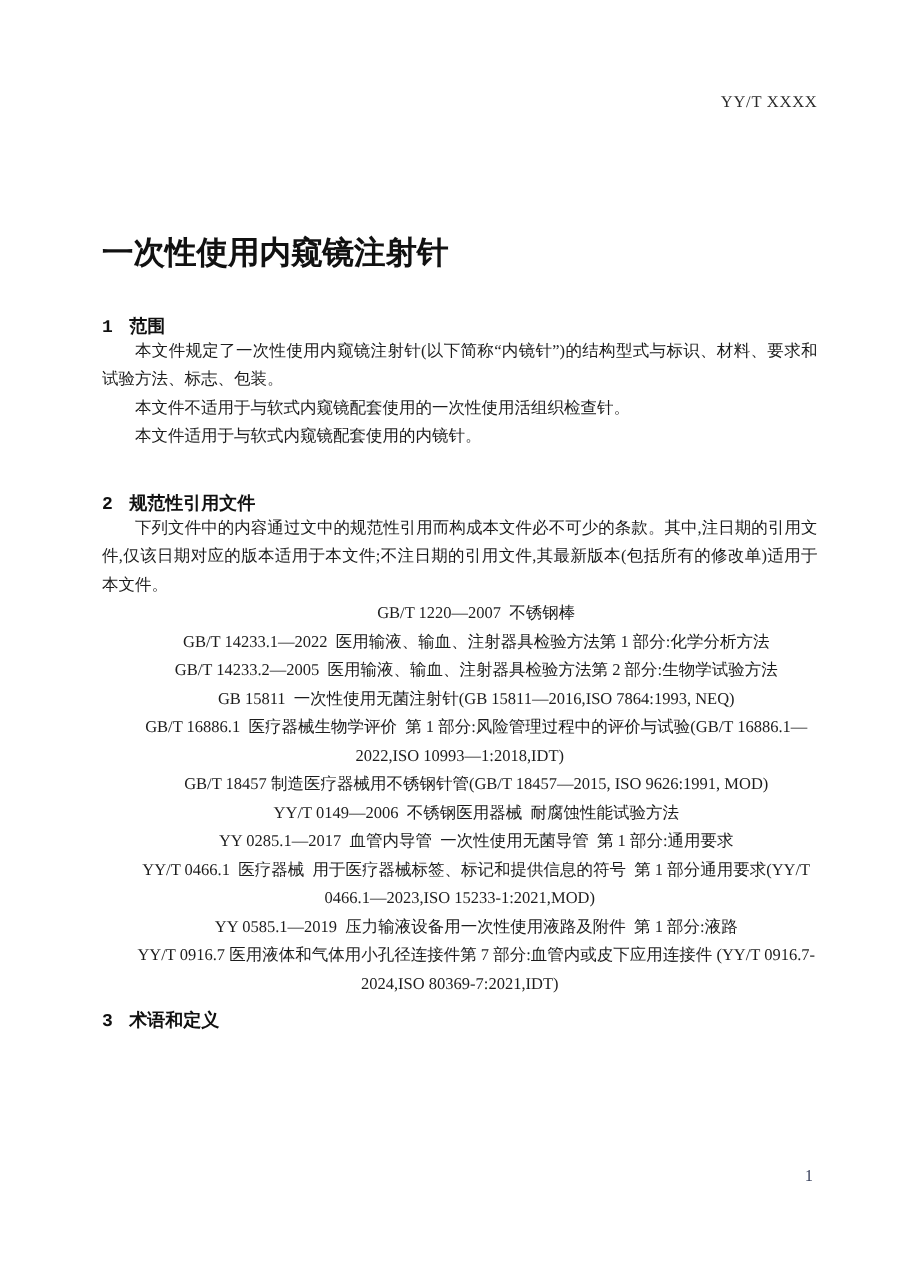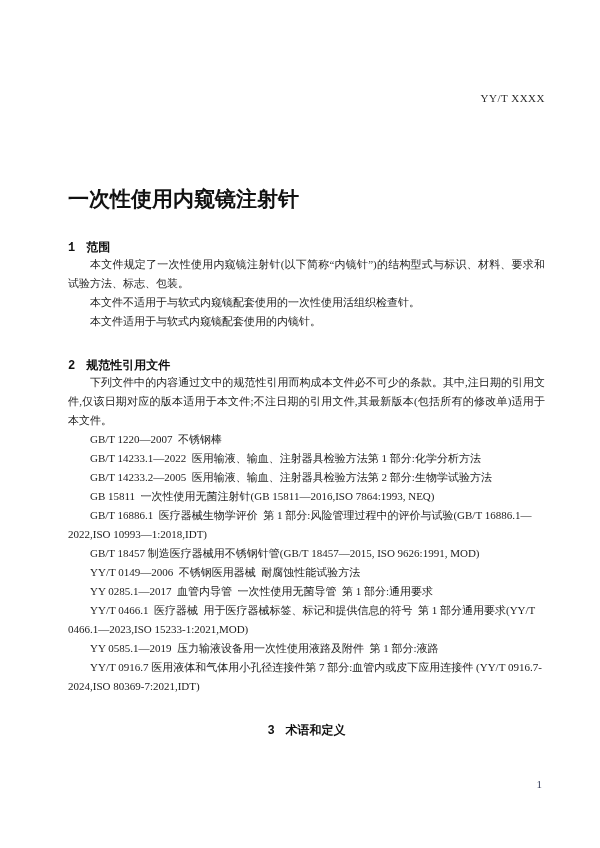--- a/index.html
+++ b/index.html
@@ -13,21 +13,21 @@
     color: #1c1c1c;
   }
   .page {
     box-sizing: border-box;
     width: 600px;
     height: 848px;
     padding: 0 55px 0 68px;
     position: relative;
   }
   .doc-header {
-    padding-top: 92px;
+    padding-top: 62px;
     font-size: 11px;
     line-height: 13px;
     text-align: right;
     letter-spacing: 0.5px;
     color: #2b2b2b;
   }
   .doc-title {
     margin-top: 83px;
     font-size: 21px;
     line-height: 22px;
@@ -39,36 +39,36 @@
   .sec-heading {
     font-size: 12px;
     line-height: 14px;
     font-weight: bold;
     font-family: Liberation Mono, monospace;
     color: #111;
   }
   .sec-heading .sec-num { display: inline-block; margin-right: 11px; }
   .s1 { margin-top: 31px; }
   .s2 { margin-top: 28px; }
-  .s3 { margin-top: 28px; text-align: center; }
+  .s3 { margin-top: 8px; }
   .para {
     margin: 0;
     font-size: 11px;
     line-height: 19px;
     text-indent: 2em;
     text-align: justify;
     color: #1c1c1c;
   }
   .first-para { }
   .ref {
     margin: 0;
     font-size: 11px;
     line-height: 19px;
     text-indent: 2em;
-    text-align: left;
+    text-align: center;
     white-space: pre-wrap;
     color: #1c1c1c;
   }
   .page-num {
     position: absolute;
     top: 778px;
     right: 58px;
     font-size: 11px;
     line-height: 13px;
     color: #39415c;

